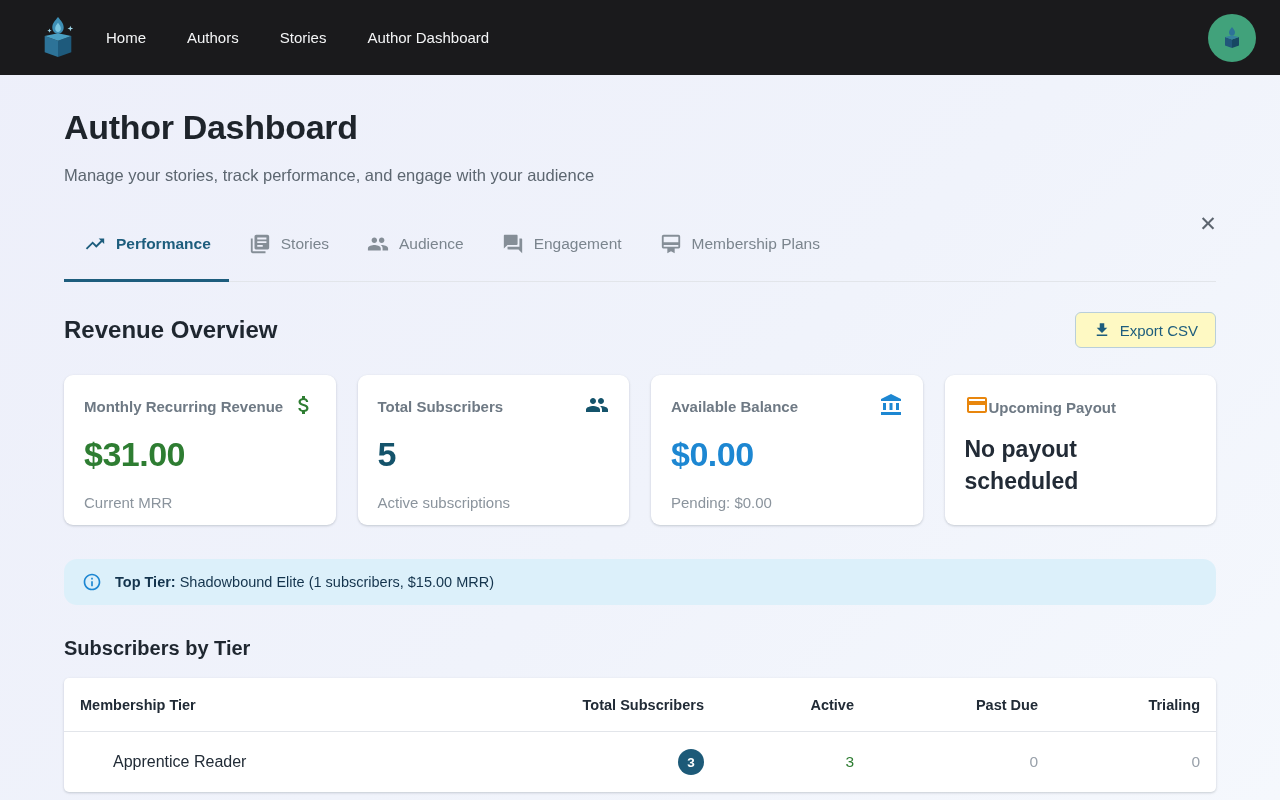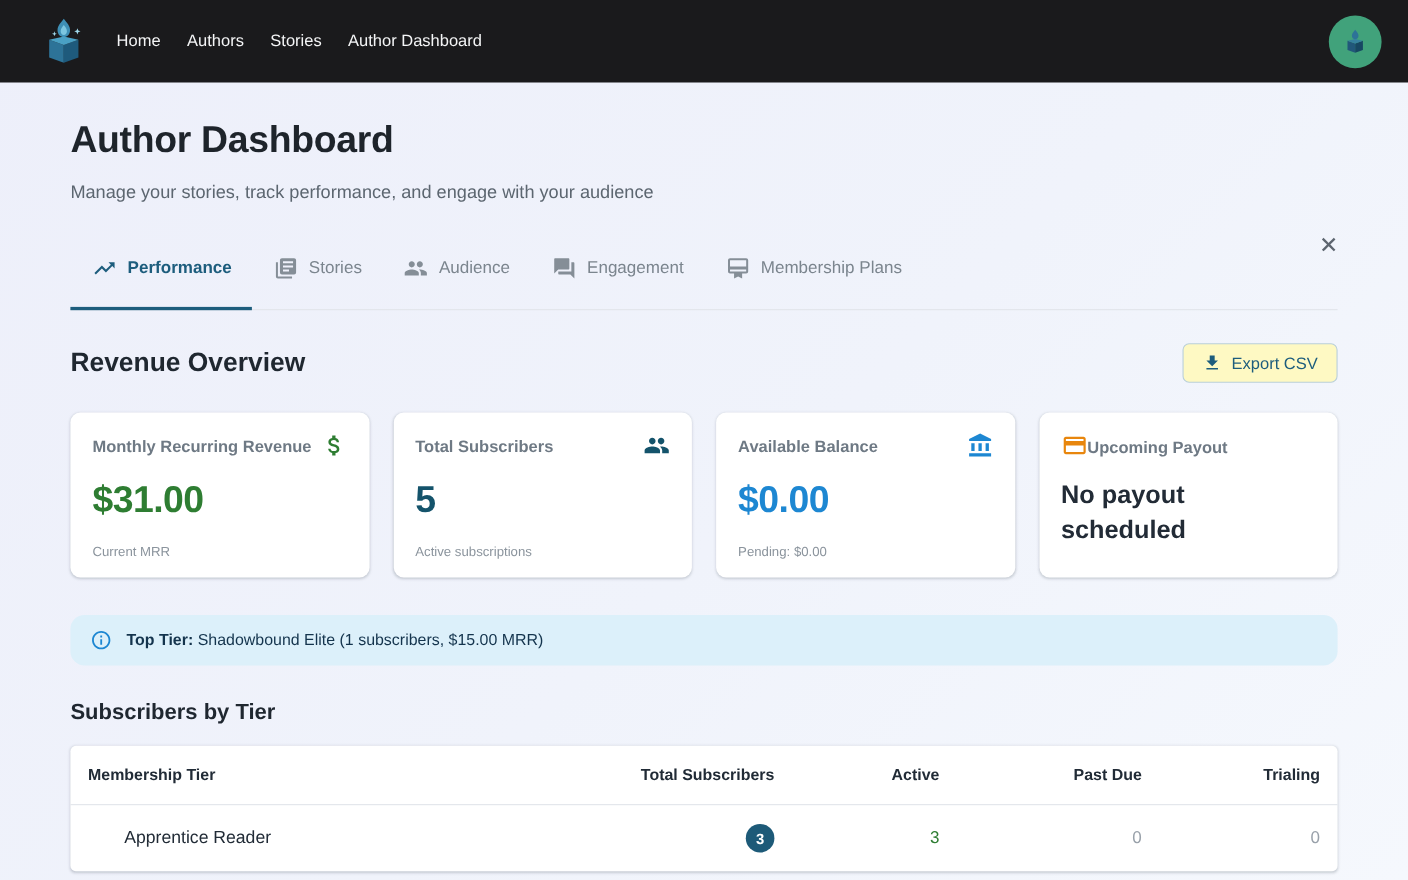--- a/index.html
+++ b/index.html
@@ -8,21 +8,21 @@
     font-family:"Liberation Sans","DejaVu Sans",sans-serif;
     background:linear-gradient(135deg,#edeffa 0%,#f0f3fb 55%,#f5f8fd 100%);
     color:#1e242b;
   }
   
   .navbar {
     height:75px; background:#1a1a1c; display:flex; align-items:center;
     padding:0 24px 0 38px;
   }
   .brand { width:40px; height:48px; display:flex; align-items:center; justify-content:center; margin-right:28px; }
-  .nav-links { display:flex; align-items:center; gap:24px; }
+  .nav-links { display:flex; align-items:center; gap:41px; }
   .nav-link { color:#f4f5f6; font-size:15px; font-weight:500; cursor:pointer; text-decoration:none; }
   .nav-spacer { flex:1; }
   .avatar {
     width:48px; height:48px; border-radius:50%; background:#41a27b;
     display:flex; align-items:center; justify-content:center; cursor:pointer; overflow:hidden;
   }
   
   .page { padding:0 64px; }
   .page-title { font-size:34px; font-weight:700; color:#1e242b; margin-top:33px; letter-spacing:-.3px; }
   .page-subtitle { font-size:16.5px; color:#5c6670; margin-top:19px; }
@@ -55,21 +55,21 @@
   
   .cards { display:grid; grid-template-columns:repeat(4,1fr); gap:22px; margin-top:27px; }
   .card {
     background:#fff; border-radius:9px; box-shadow:0 1px 3px rgba(25,35,50,.13), 0 1px 2px rgba(25,35,50,.08);
     height:150px; padding:18px 20px;
   }
   .card-top { display:flex; align-items:flex-start; justify-content:space-between; }
   .card-label { font-size:15px; color:#6e7984; padding-top:5px;font-weight:bold; }
   .card-top svg { width:24px; height:24px; }
   .card-value { font-size:34px; font-weight:700; margin-top:18px; letter-spacing:-.5px; }
-  .card-sub { font-size:12px; color:#8b949d; margin-top:20px; }
+  .card-sub { font-size:15px; color:#8b949d; margin-top:20px; }
   .v-green { color:#2e7d32; } .i-green { fill:#2e7d32; }
   .v-teal { color:#14536b; } .i-teal { fill:#14536b; }
   .v-blue  { color:#1d87d2; } .i-blue { fill:#1d87d2; }
   .i-orange { fill:#e8860d; }
   .card-iconlabel { display:flex; align-items:center; gap:0; }
   .card-bigtext { font-size:23px; font-weight:700; color:#222b36; margin-top:16px; line-height:1.4; max-width:150px; }
   
   .banner {
     margin-top:34px; background:#dcf0fa; border-radius:13px; height:46px;
     display:flex; align-items:center; padding:0 18px; gap:13px;

